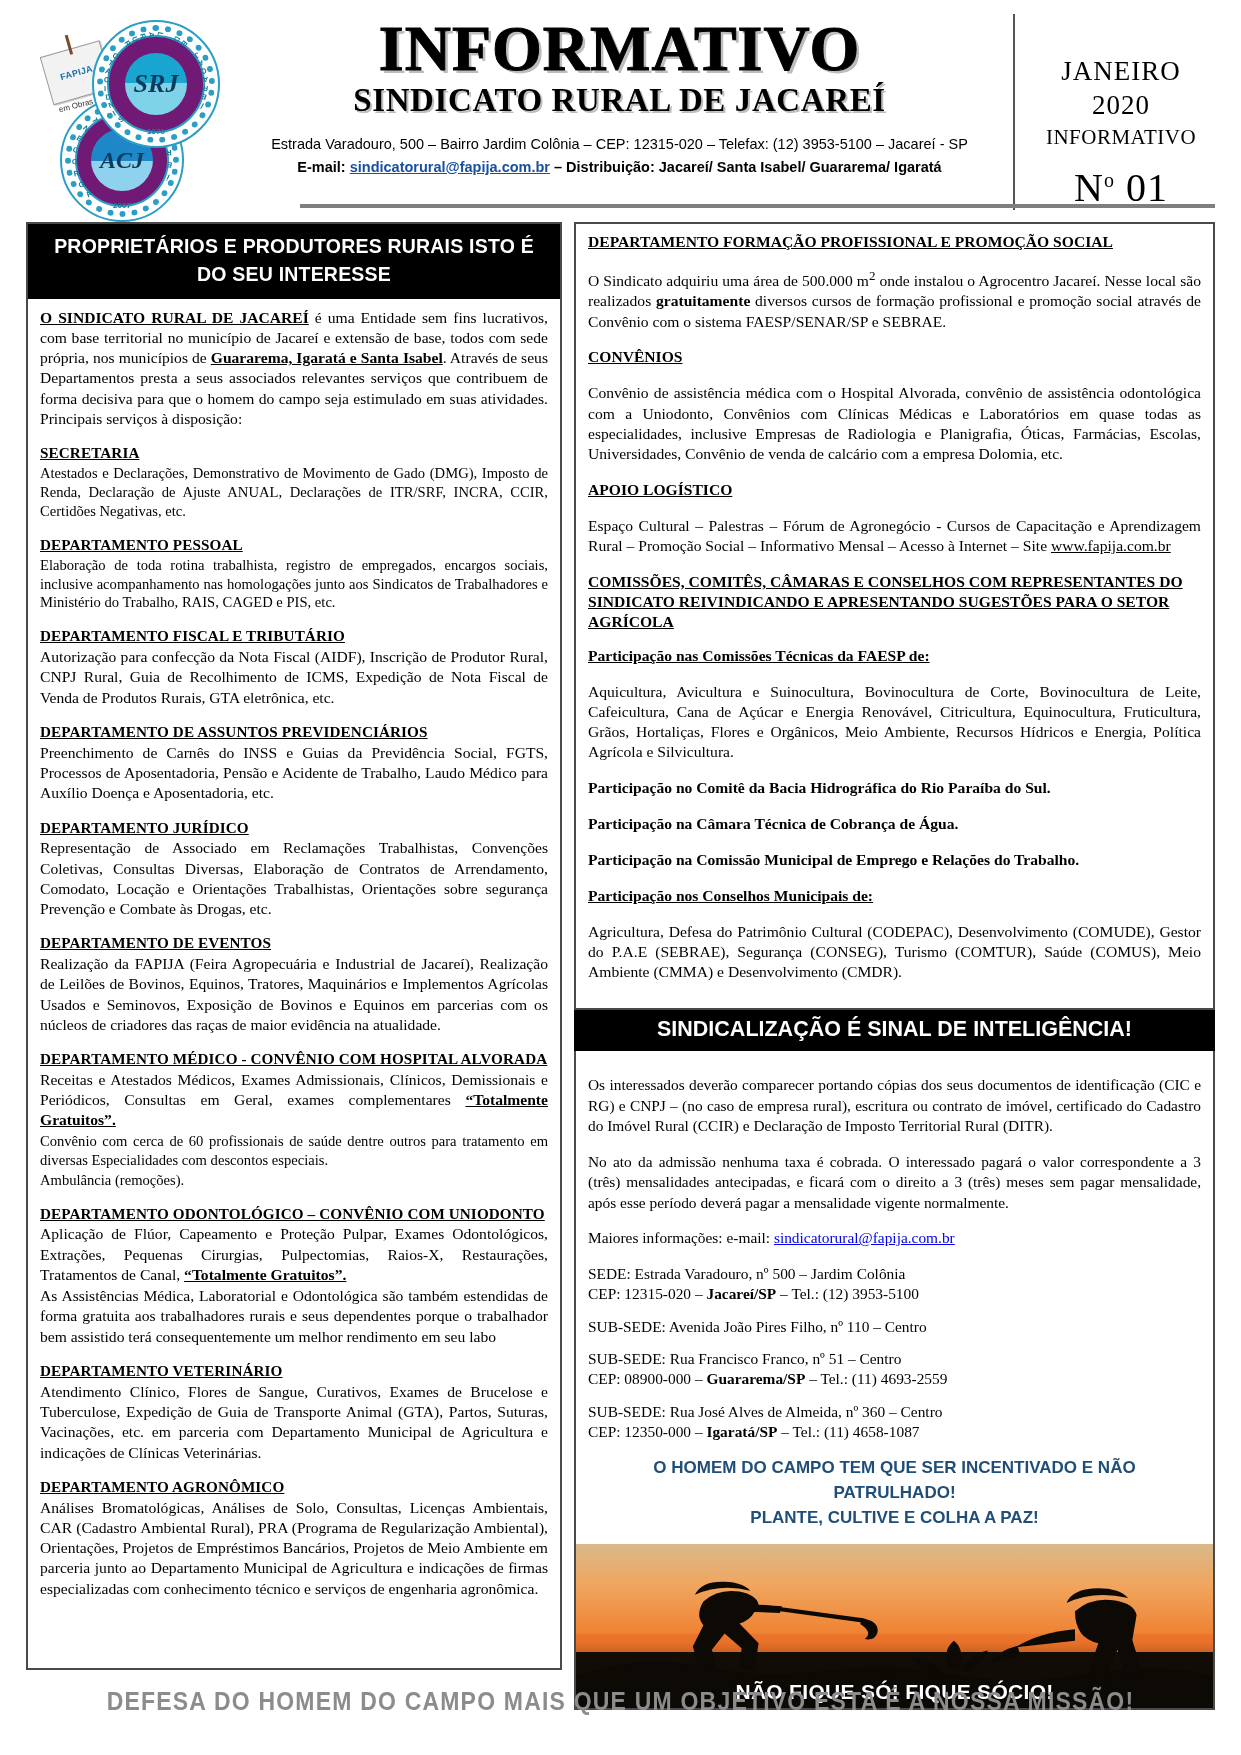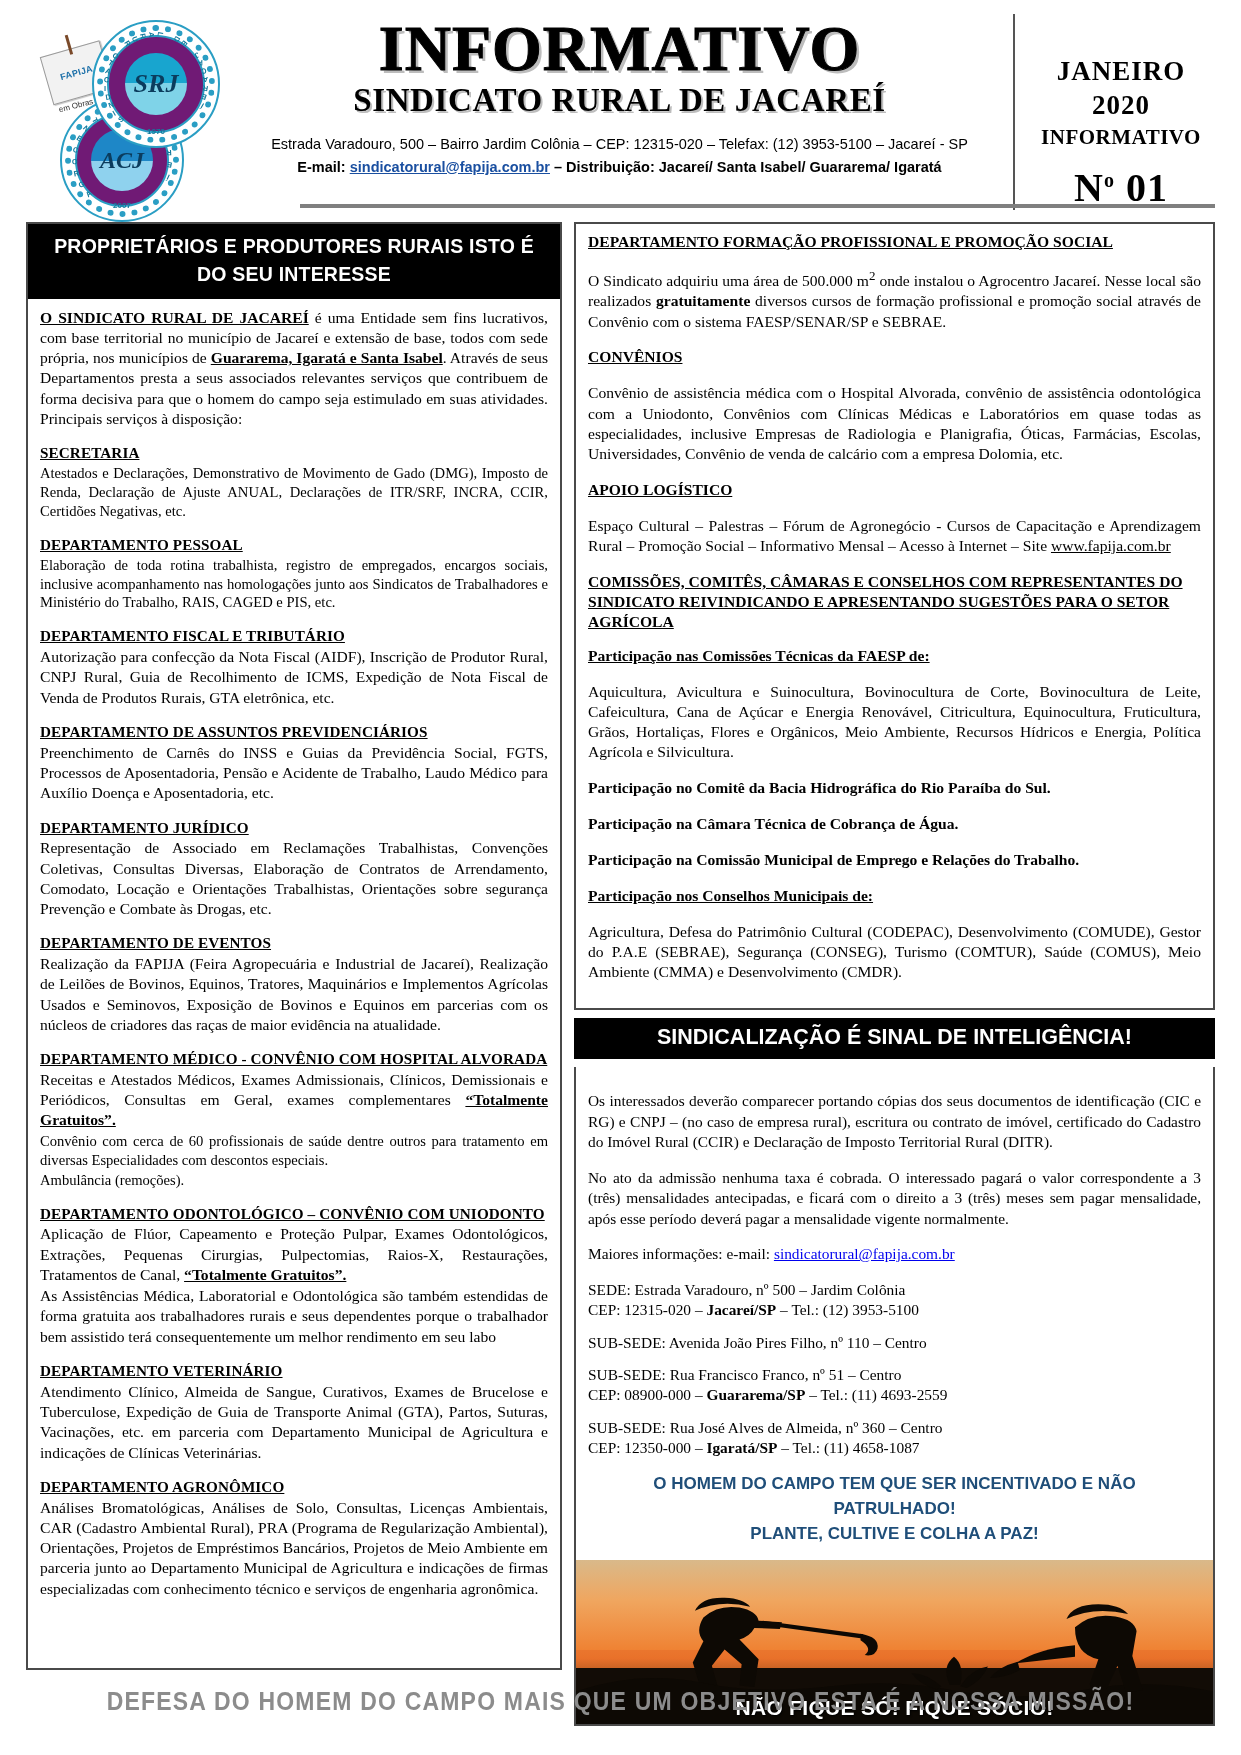--- a/index.html
+++ b/index.html
@@ -138,21 +138,21 @@
   .addr-block a { color:#1a4fa0; text-decoration:underline; }
 
   .head-right {
     flex:0 0 202px;
     border-left:2px solid #555;
     margin-left:10px;
     padding-left:12px;
     height:196px;
     text-align:center;
     font-family:"Liberation Serif", serif;
-    font-weight:bold;
+    font-weight:normal;
   }
   .head-right .m { font-size:27px; margin-top:42px; letter-spacing:1px; }
   .head-right .y { font-size:27px; margin-top:3px; letter-spacing:1px; }
   .head-right .i { font-size:21px; margin-top:4px; letter-spacing:.5px; }
   .head-right .n { font-size:40px; margin-top:14px; letter-spacing:1px; }
   .head-right .n sup { font-size:20px; vertical-align:super; }
 
   .header-rule {
     position:absolute; left:300px; right:26px; top:204px;
     height:4px; background:#7f7f7f;
@@ -164,21 +164,21 @@
     gap:12px;
     padding:0 26px;
     height:1448px;
   }
   .col {
     border:2px solid #4a4a4a;
     background:#fff;
     overflow:hidden;
   }
   .col-left { flex:0 0 536px; width:536px; padding:0; }
-  .col-right { flex:1 1 auto; padding:0; border:none; display:flex; flex-direction:column; gap:8px; }
+  .col-right { flex:1 1 auto; padding:0; border:none; display:flex; flex-direction:column; gap:0; }
 
   .black-bar {
     background:#000; color:#fff;
     font-family:"Liberation Sans", sans-serif;
     font-weight:bold;
     text-align:center;
   }
   .bar-left {
     font-size:19.5px;
     line-height:1.45;
@@ -420,21 +420,21 @@
         <span class="sec">DEPARTAMENTO MÉDICO - CONVÊNIO COM HOSPITAL ALVORADA</span>
         <p class="para"><span>Receitas e Atestados Médicos, Exames Admissionais, Clínicos, Demissionais e Periódicos, Consultas em Geral, exames complementares </span><b class="u">“Totalmente Gratuitos”.</b></p>
         <p class="para small">Convênio com cerca de 60 profissionais de saúde dentre outros para tratamento em diversas Especialidades com descontos especiais.</p>
         <p class="para small">Ambulância (remoções).</p>
 
         <span class="sec">DEPARTAMENTO ODONTOLÓGICO – CONVÊNIO COM UNIODONTO</span>
         <p class="para"><span>Aplicação de Flúor, Capeamento e Proteção Pulpar, Exames Odontológicos, Extrações, Pequenas Cirurgias, Pulpectomias, Raios-X, Restaurações, Tratamentos de Canal, </span><b class="u">“Totalmente Gratuitos”.</b></p>
         <p class="para">As Assistências Médica, Laboratorial e Odontológica são também estendidas de forma gratuita aos trabalhadores rurais e seus dependentes porque o trabalhador bem assistido terá consequentemente um melhor rendimento em seu labo</p>
 
         <span class="sec">DEPARTAMENTO  VETERINÁRIO</span>
-        <p class="para">Atendimento Clínico, Almeida de Sangue, Curativos, Exames de Brucelose e Tuberculose, Expedição de Guia de Transporte Animal (GTA), Partos, Suturas, Vacinações, etc. em parceria com Departamento Municipal de Agricultura e indicações de Clínicas Veterinárias.</p>
+        <p class="para">Atendimento Clínico, Flores de Sangue, Curativos, Exames de Brucelose e Tuberculose, Expedição de Guia de Transporte Animal (GTA), Partos, Suturas, Vacinações, etc. em parceria com Departamento Municipal de Agricultura e indicações de Clínicas Veterinárias.</p>
 
         <span class="sec">DEPARTAMENTO  AGRONÔMICO</span>
         <p class="para">Análises Bromatológicas, Análises de Solo, Consultas, Licenças Ambientais, CAR (Cadastro Ambiental Rural), PRA (Programa de Regularização Ambiental), Orientações, Projetos de Empréstimos Bancários, Projetos de Meio Ambiente em parceria junto ao Departamento Municipal de Agricultura e indicações de firmas especializadas com conhecimento técnico e serviços de engenharia agronômica.</p>
 
       </div>
     </div>
 
     <div class="col-right">
 
       <div class="rbox">

